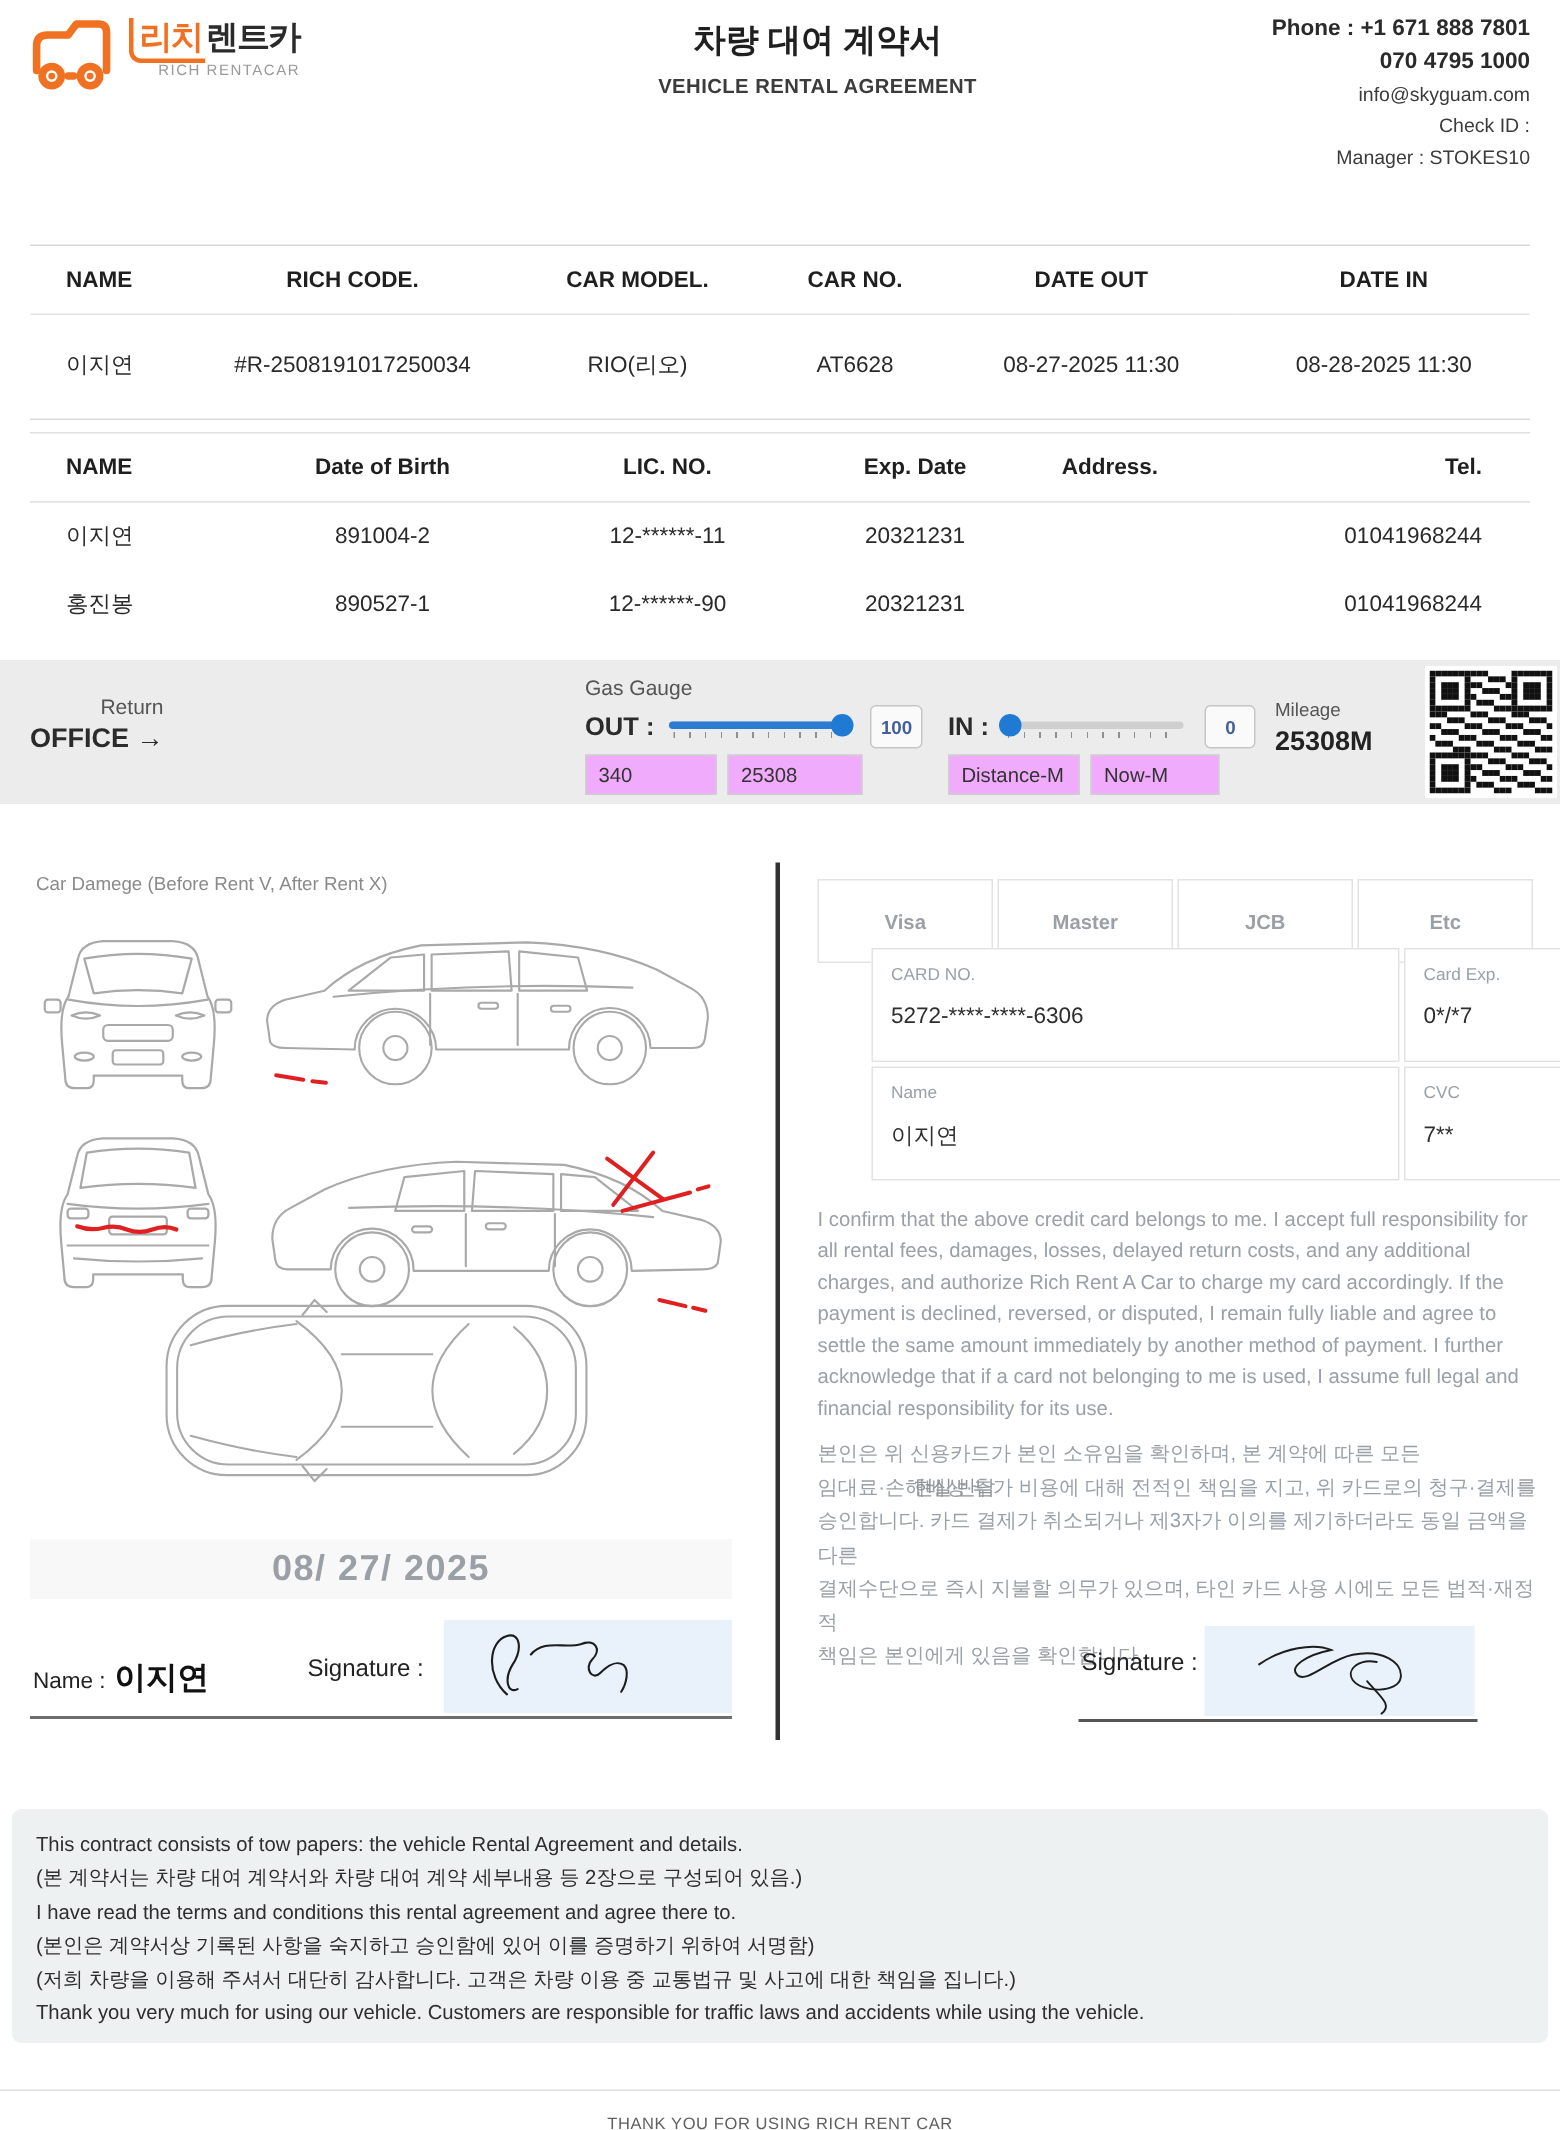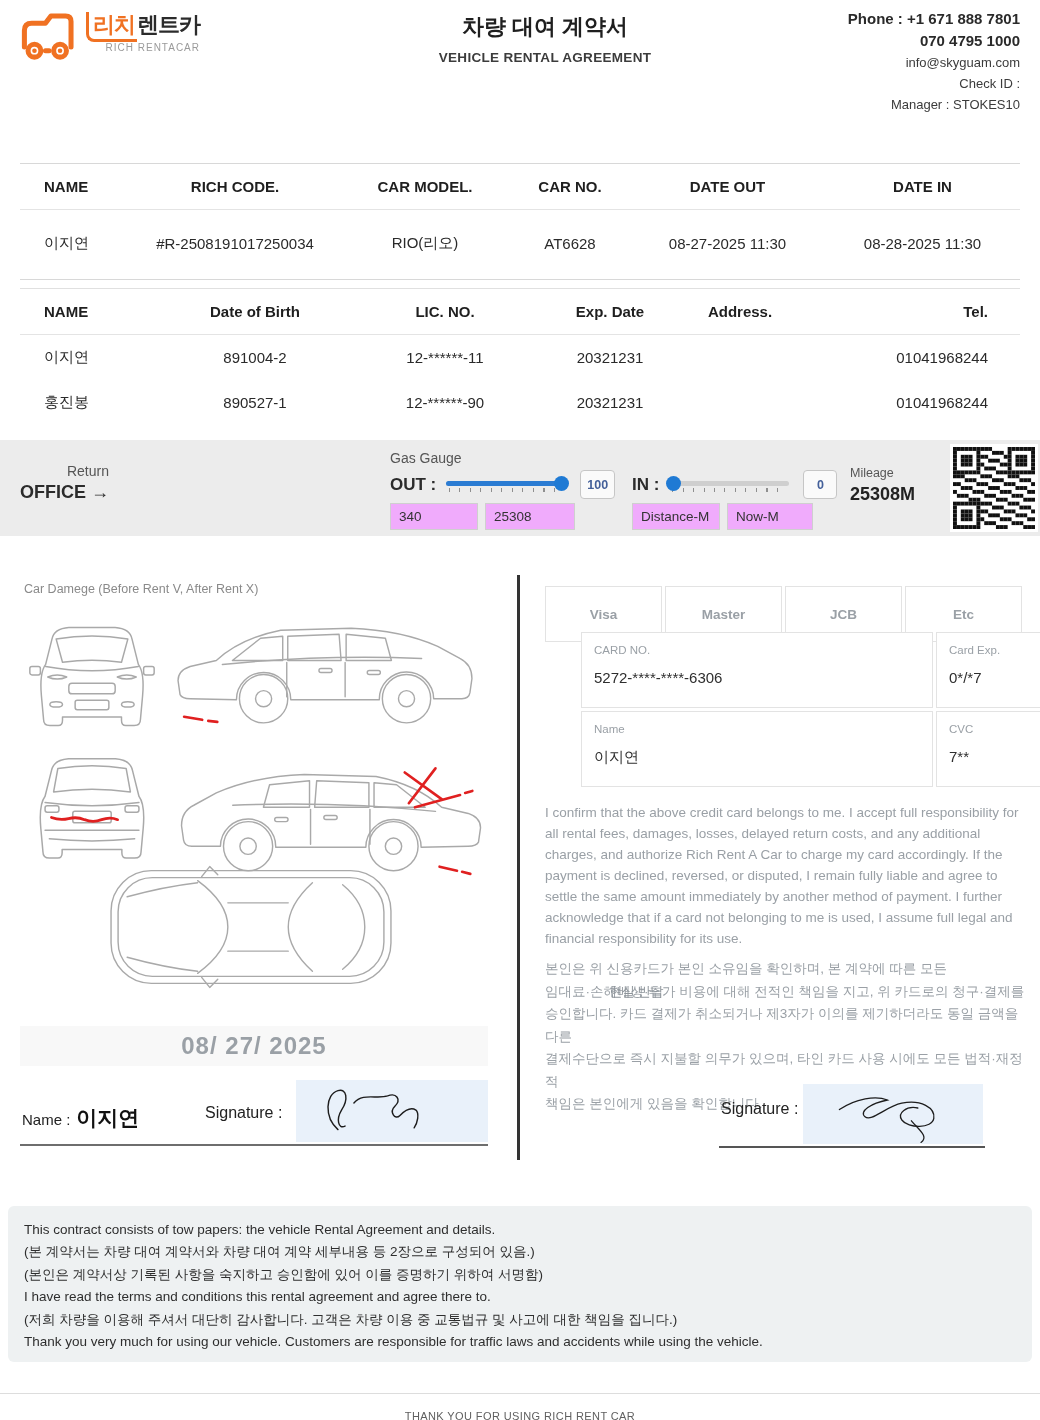--- a/index.html
+++ b/index.html
@@ -629,22 +629,22 @@
       </svg>
     </div>
     <div class="sig-underline"></div>
   </div>
 </div>
 
 <div class="notice-box">
   <p>This contract consists of tow papers: the vehicle Rental Agreement and details.</p>
   <p>(본 계약서는 차량 대여 계약서와 차량 대여 계약 세부내용 등 2장으로 구성되어 있음.)</p>
   <div class="notice-gap"></div>
+  <p>I have read the terms and conditions this rental agreement and agree there to.</p>
   <p>(본인은 계약서상 기록된 사항을 숙지하고 승인함에 있어 이를 증명하기 위하여 서명함)</p>
-  <p>I have read the terms and conditions this rental agreement and agree there to.</p>
   <div class="notice-gap"></div>
   <p>(저희 차량을 이용해 주셔서 대단히 감사합니다. 고객은 차량 이용 중 교통법규 및 사고에 대한 책임을 집니다.)</p>
   <p>Thank you very much for using our vehicle. Customers are responsible for traffic laws and accidents while using the vehicle.</p>
 </div>
 
 <div class="footer">
   <span class="footer-text">THANK YOU FOR USING RICH RENT CAR</span>
 </div>
 
 </body></html>

